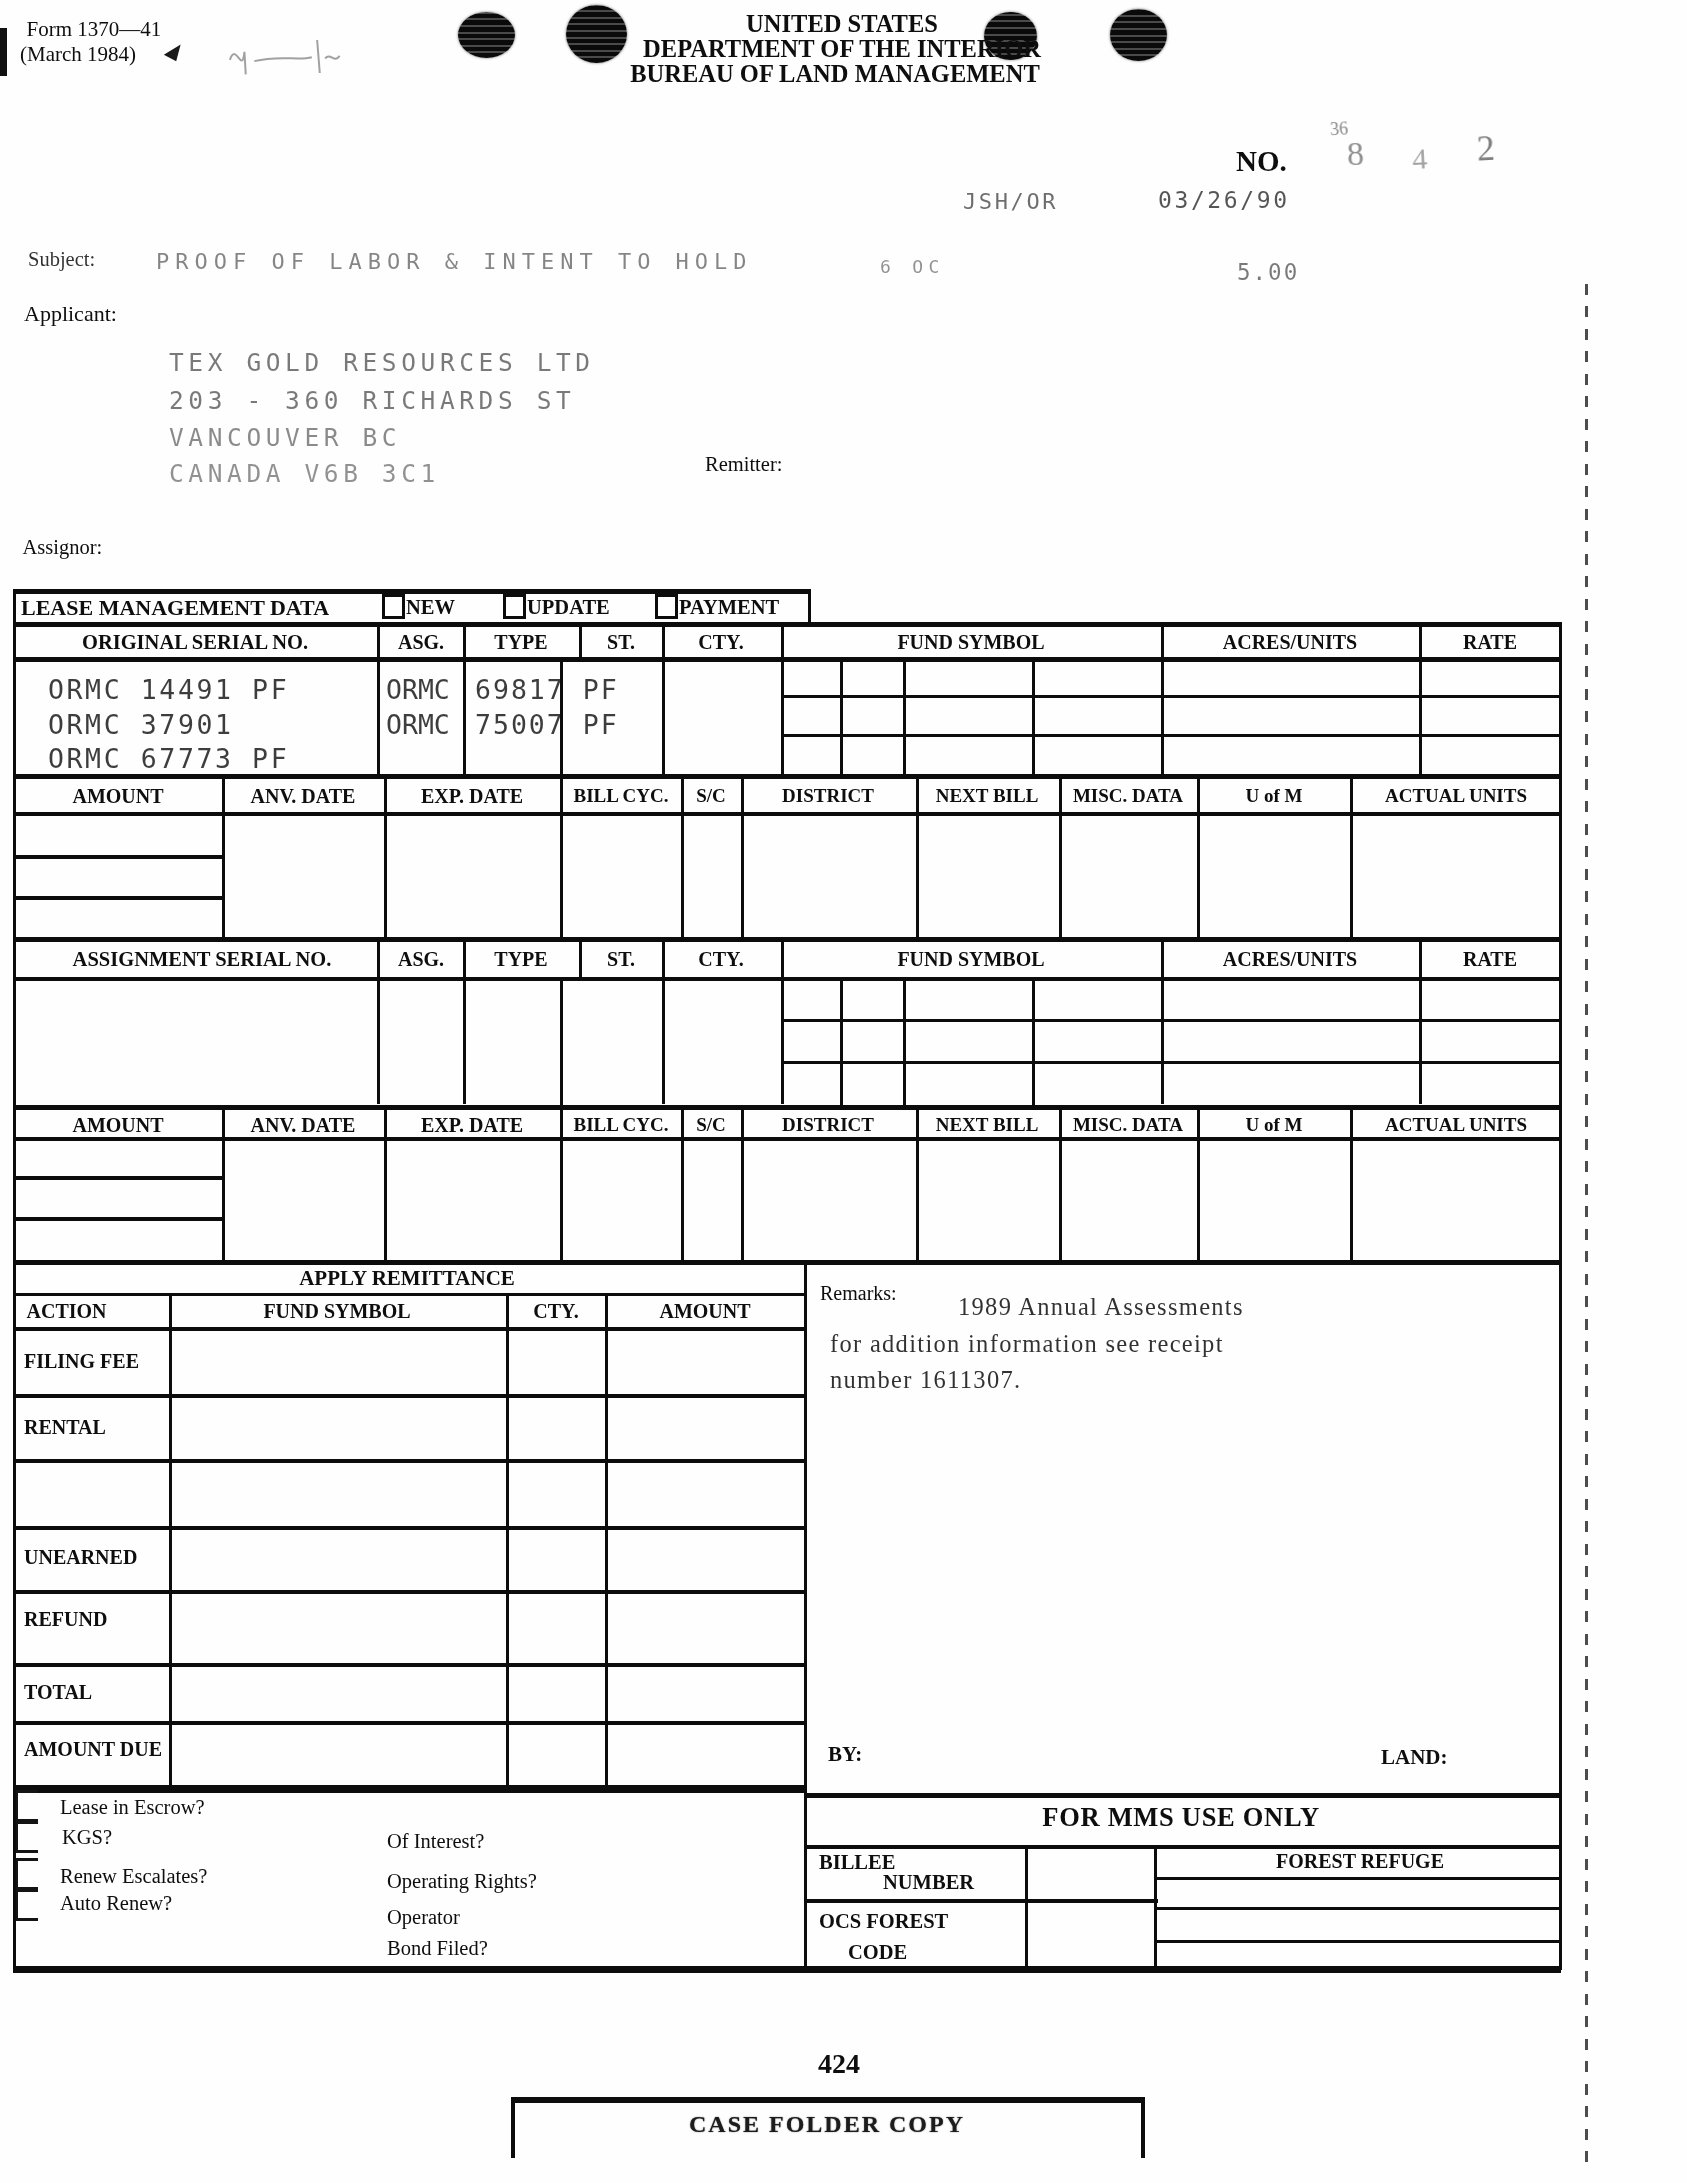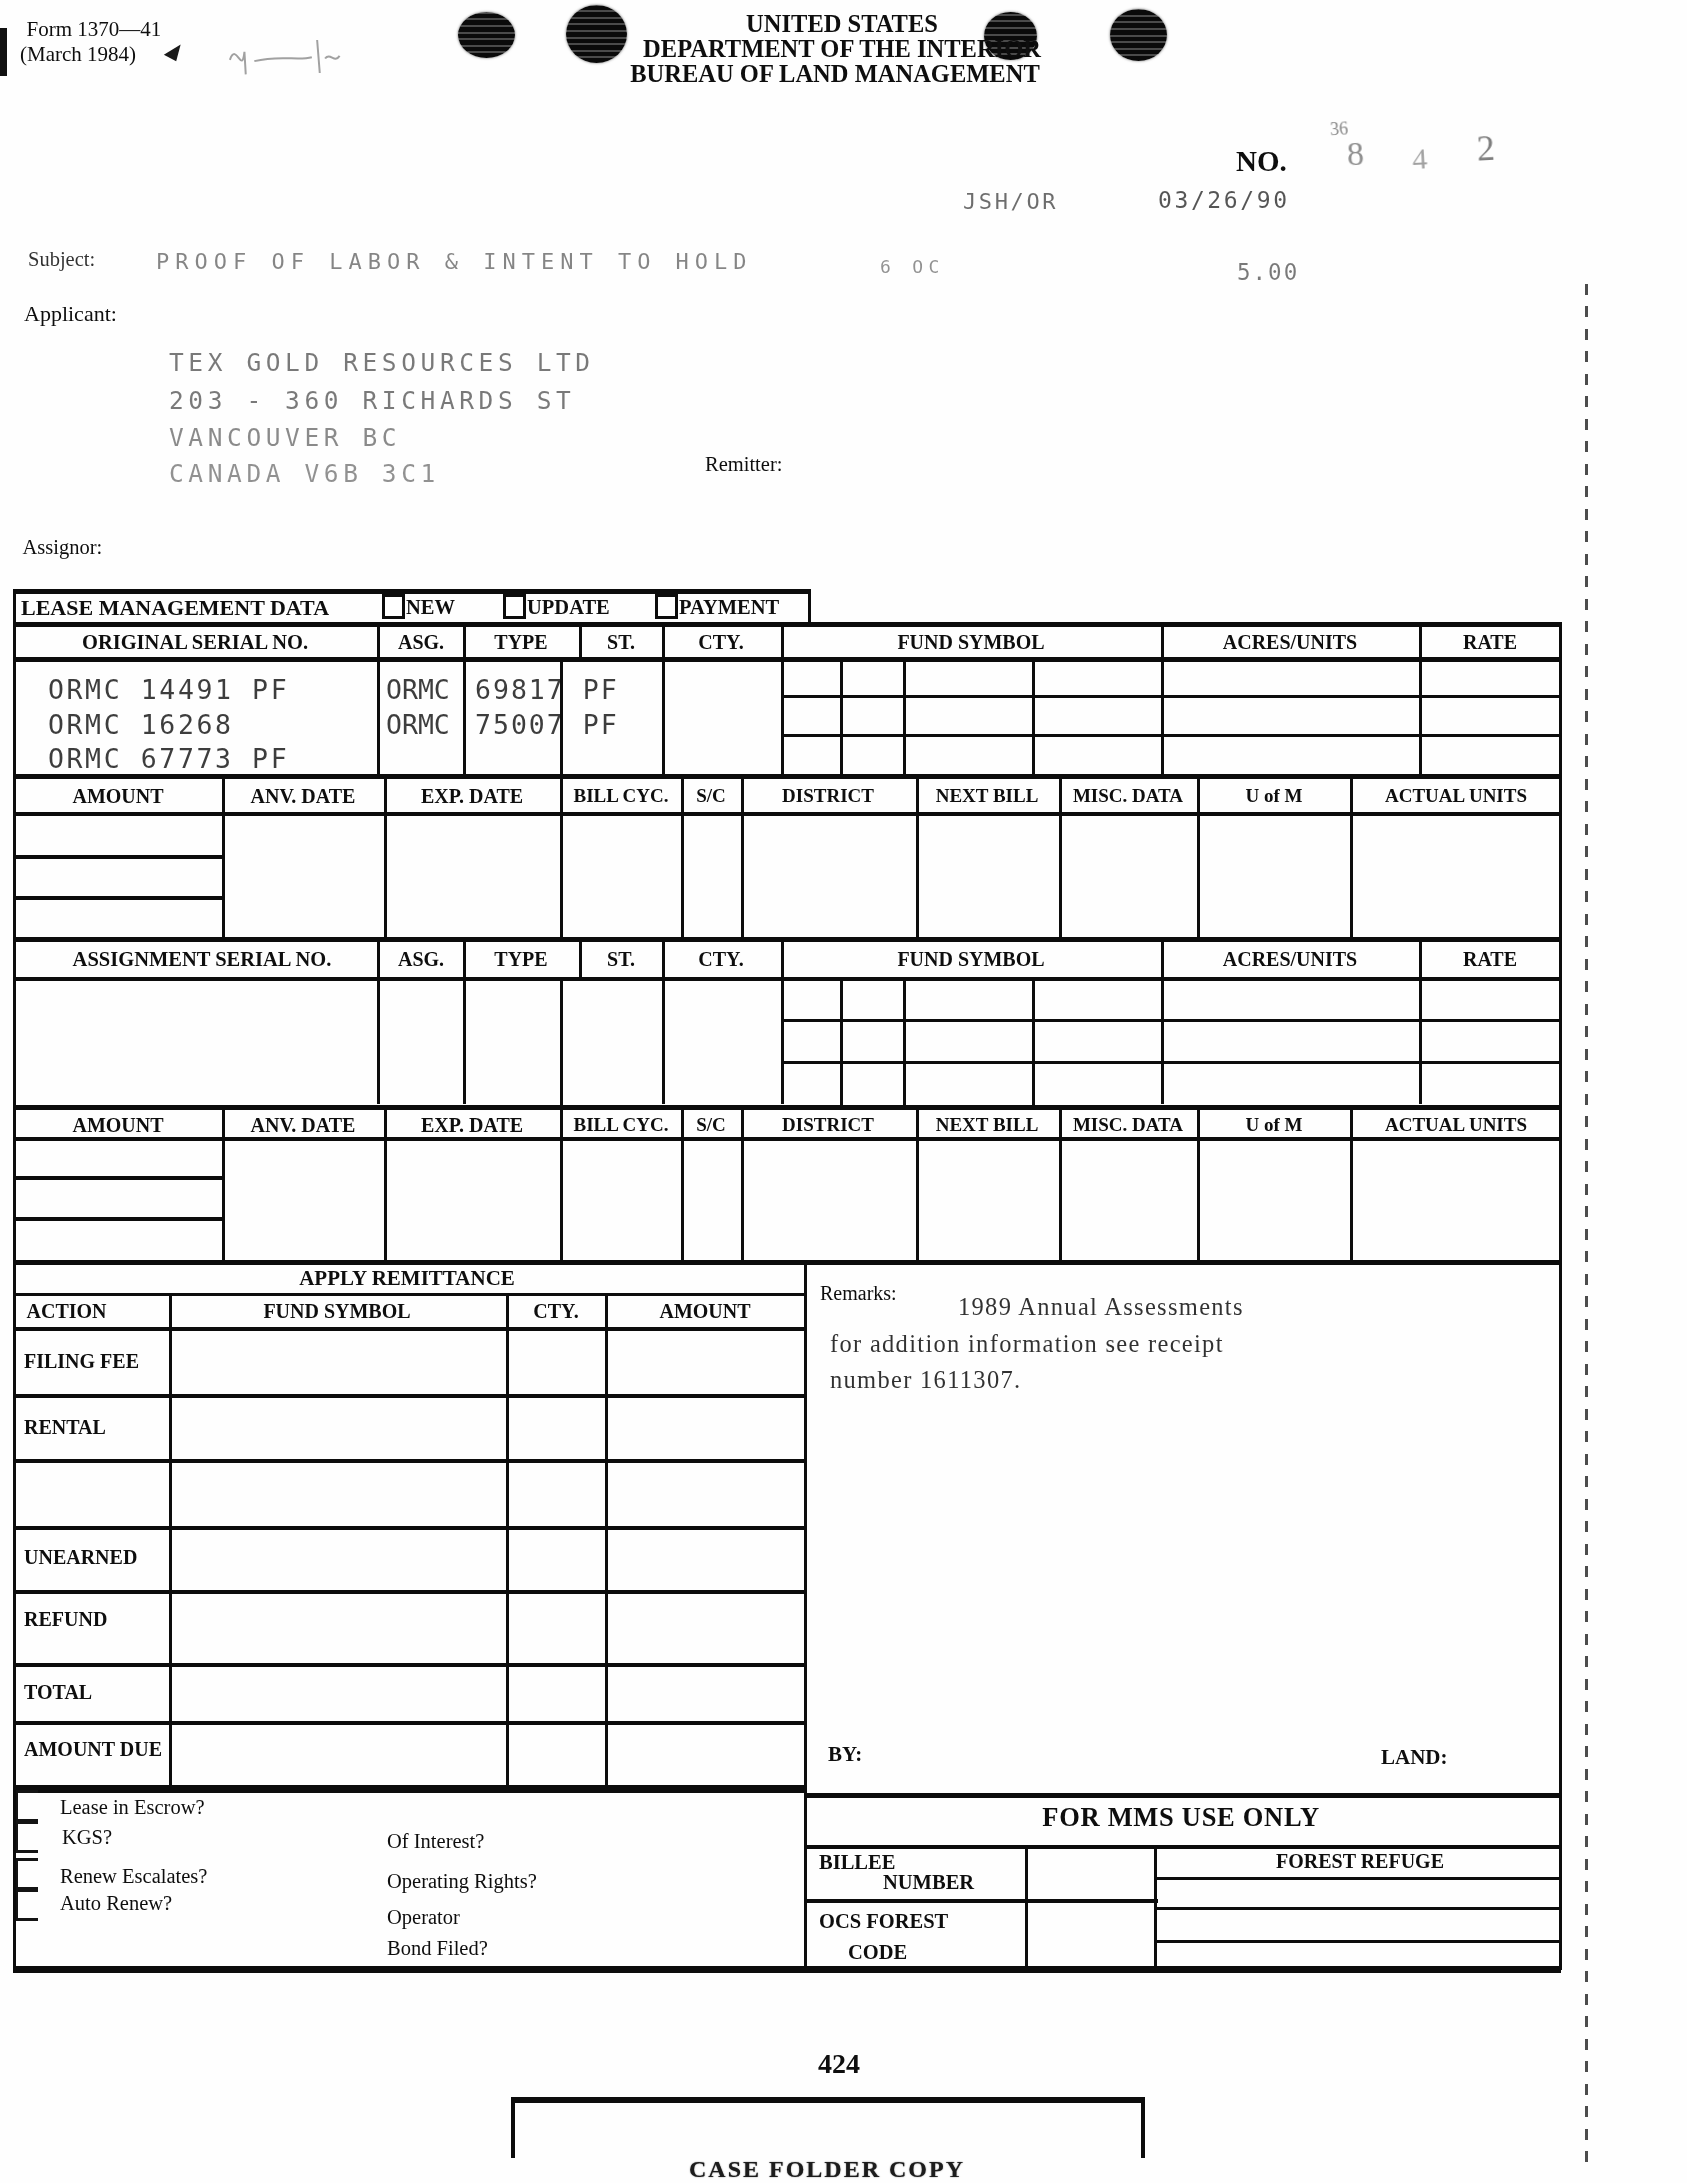--- a/index.html
+++ b/index.html
@@ -16,21 +16,21 @@
   .blob{position:absolute;border-radius:50%;
         background:repeating-linear-gradient(0deg,#0a0a0a 0 4.6px,#4a4a4a 4.6px 6.6px);
         box-shadow:0 0 2.6px rgba(0,0,0,.6);}
   .stampbox{position:absolute;transform:rotate(-3deg);filter:blur(0.4px);}
   .stampbox span{position:absolute;font-family:"Liberation Serif",serif;color:#222;}
   .dash{position:absolute;width:2.6px;
         background:repeating-linear-gradient(180deg,#111 0 10.6px,transparent 10.6px 22.5px);}
   .fade55{opacity:.55}.fade45{opacity:.45}.fade6{opacity:.6}.fade7{opacity:.7}
   .fade8{opacity:.8}.fade85{opacity:.85}
   .typed{letter-spacing:1.3px;opacity:.85;}
-  .stampcopy{letter-spacing:2px;color:#1c1c1c;text-shadow:0 0 1.3px #555;margin-top:45px;}
+  .stampcopy{letter-spacing:2px;color:#1c1c1c;text-shadow:0 0 1.3px #555;}
 </style>
 </head>
 <body>
 
 <div class="page">
 
   <div class="t" style="left:0;top:28px;width:6.6px;height:48px;background:#111"></div>
   <div class="dash" style="left:1585px;top:284px;height:1879px;opacity:.75"></div>
 
   <div class="blob" style="left:458px;top:12px;width:57px;height:46px"></div>
@@ -99,21 +99,21 @@
   <div class="vl" style="left:1419px;top:622px;width:3.3px;height:152px"></div>
   <div class="t b ctr" style="left:195px;top:632px;font-size:20.5px">ORIGINAL SERIAL NO.</div>
   <div class="t b ctr" style="left:421px;top:632px;font-size:20px">ASG.</div>
   <div class="t b ctr" style="left:521px;top:632px;font-size:20px">TYPE</div>
   <div class="t b ctr" style="left:621px;top:632px;font-size:20px">ST.</div>
   <div class="t b ctr" style="left:721px;top:632px;font-size:20px">CTY.</div>
   <div class="t b ctr" style="left:971px;top:632px;font-size:20px">FUND SYMBOL</div>
   <div class="t b ctr" style="left:1290px;top:632px;font-size:20px">ACRES/UNITS</div>
   <div class="t b ctr" style="left:1490px;top:632px;font-size:20px">RATE</div>
   <div class="t dm fade8" style="left:48px;top:677px;font-size:26.5px;letter-spacing:2.6px">ORMC 14491 PF</div>
-  <div class="t dm fade8" style="left:48px;top:712px;font-size:26.5px;letter-spacing:2.6px">ORMC 16268</div>
+  <div class="t dm fade8" style="left:48px;top:712px;font-size:26.5px;letter-spacing:2.6px">ORMC 37901</div>
   <div class="t dm fade8" style="left:48px;top:746px;font-size:26.5px;letter-spacing:2.6px">ORMC 67773 PF</div>
   <div class="t dm fade8" style="left:386px;top:677px;font-size:26.5px">ORMC</div>
   <div class="t dm fade8" style="left:386px;top:712px;font-size:26.5px">ORMC</div>
   <div class="t dm fade8" style="left:475px;top:677px;font-size:26.5px;letter-spacing:2px">69817 PF</div>
   <div class="t dm fade8" style="left:475px;top:712px;font-size:26.5px;letter-spacing:2px">75007 PF</div>
 
   <div class="hl" style="left:13.2px;top:812px;width:1548px;height:4px"></div>
   <div class="hl" style="left:13.2px;top:855px;width:212px;height:4px"></div>
   <div class="hl" style="left:13.2px;top:896px;width:212px;height:4px"></div>
   <div class="hl" style="left:13.2px;top:937px;width:1548px;height:5.3px"></div>

